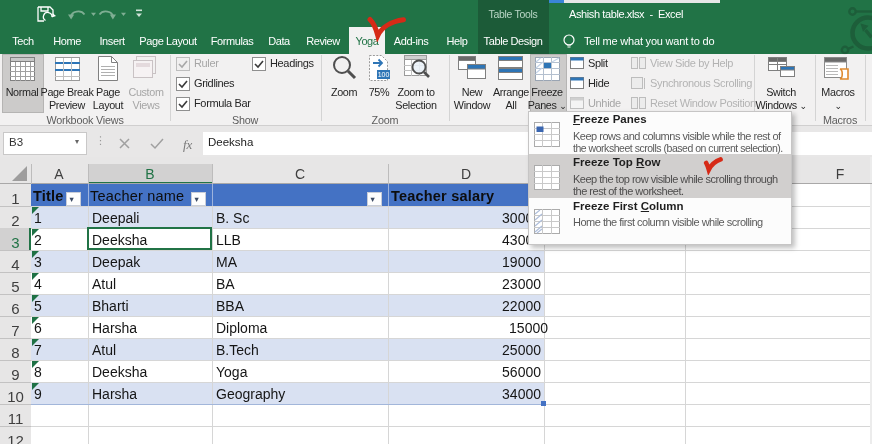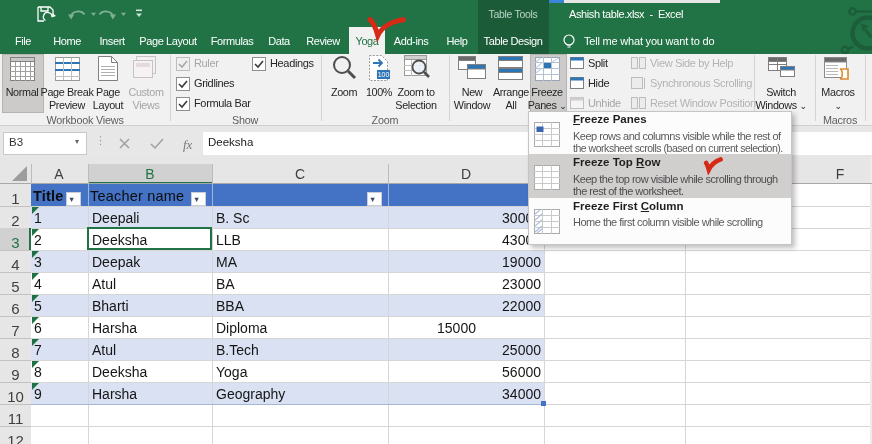--- a/index.html
+++ b/index.html
@@ -68,21 +68,21 @@
 </g>
 <g fill="#cfe3d8">
 <rect x="100" y="4.5" width="6" height="1.6"></rect>
 <path d="M100 8.5 l6 0 l-3 3.5 Z"></path>
 </g>
 </svg>
 
 <div class="abs" style="left:0;top:28px;width:872px;height:26px;background:#217346"></div>
 <div class="abs" style="left:478px;top:28px;width:71px;height:26px;background:#1c5b38"></div>
 <div class="abs" style="left:349px;top:27px;width:36px;height:27px;background:#f2f1f1"></div>
-<div class="tab" style="left:23px">File</div>
+<div class="tab" style="left:23px">Tech</div>
 <div class="tab" style="left:67px">Home</div>
 <div class="tab" style="left:112px">Insert</div>
 <div class="tab" style="left:168px">Page Layout</div>
 <div class="tab" style="left:232px">Formulas</div>
 <div class="tab" style="left:279px">Data</div>
 <div class="tab" style="left:323px">Review</div>
 <div class="tab" style="left:367px;color:#217346">Yoga</div>
 <div class="tab" style="left:411px">Add-ins</div>
 <div class="tab" style="left:457px">Help</div>
 <div class="tab" style="left:513px">Table Design</div>
@@ -168,21 +168,21 @@
 <circle cx="11" cy="10" r="8" fill="none" stroke="#4f4f4f" stroke-width="2"></circle>
 <path d="M17 16 L24 23" stroke="#4f4f4f" stroke-width="3"></path>
 </svg>
 <div class="blabel" style="left:344px;top:86px">Zoom</div>
 <svg class="abs" style="left:369px;top:55px" width="22" height="27">
 <path d="M0.5 0.5 h12 l6 6 v19 h-18 Z" fill="#fff" stroke="#9a9a9a" stroke-dasharray="2 1.4"></path>
 <path d="M4 8 h9 M9.5 4.5 l3.5 3.5 l-3.5 3.5" stroke="#2e75b6" stroke-width="1.8" fill="none"></path>
 <rect x="8" y="15" width="13" height="9" fill="#2e75b6"></rect>
 <text x="14.5" y="22" font-size="7" fill="#fff" text-anchor="middle" font-family="Liberation Sans">100</text>
 </svg>
-<div class="blabel" style="left:379px;top:86px">100%</div>
+<div class="blabel" style="left:379px;top:86px">75%</div>
 <svg class="abs" style="left:404px;top:55px" width="27" height="27">
 <rect x="0.5" y="0.5" width="22" height="20" fill="#fff" stroke="#9a9a9a"></rect>
 <rect x="0.5" y="0.5" width="22" height="4" fill="#d0d0d0" stroke="#9a9a9a"></rect>
 <g stroke="#c0c0c0">
         <path d="M0 10.5 h22 M0 15.5 h22 M7.5 5 v16 M15.5 5 v16"></path>
       </g>
 <circle cx="15" cy="12" r="6.5" fill="#eaf1f8" fill-opacity="0.85" stroke="#4f4f4f" stroke-width="1.8"></circle>
 <path d="M20 17 L25 22" stroke="#4f4f4f" stroke-width="2.6"></path>
 </svg>
 <div class="blabel" style="left:416px;top:86px">Zoom to<br>Selection</div>
@@ -360,20 +360,21 @@
 <div class="rownum" style="left:0;top:299.5px">6</div>
 <div class="rownum" style="left:0;top:321.5px">7</div>
 <div class="rownum" style="left:0;top:343.5px">8</div>
 <div class="rownum" style="left:0;top:365.5px">9</div>
 <div class="rownum" style="left:0;top:387.5px">10</div>
 <div class="rownum" style="left:0;top:409.5px">11</div>
 <div class="rownum" style="left:0;top:431.5px">12</div>
 
 <div class="celltxt" style="left:33px;top:188px;color:#0d0d0d;font-weight:bold;font-size:14.5px;letter-spacing:0.2px">Title</div>
 <div class="celltxt" style="left:90px;top:188px;color:#0d0d0d;font-weight:normal;font-size:14.5px;letter-spacing:0.2px">Teacher name</div>
+<div class="celltxt" style="left:391px;top:188px;color:#0d0d0d;font-weight:bold;font-size:14.5px;letter-spacing:0.2px">Teacher salary</div>
 
 <div class="abs" style="left:88px;top:184px;width:1px;height:22px;background:#9db3dd"></div>
 <div class="abs" style="left:212px;top:184px;width:1px;height:22px;background:#9db3dd"></div>
 <div class="abs" style="left:388px;top:184px;width:1px;height:22px;background:#9db3dd"></div>
 
 <div id="filters">
       <div class="abs" style="left:66px;top:191.5px;width:15px;height:14px;background:#fdfdfd;border:1px solid #c8cdd8;box-sizing:border-box"></div>
       <div class="abs" style="left:69.5px;top:193.5px;font-size:8.5px;color:#3b4a63">▾</div>
       <div class="abs" style="left:191px;top:191.5px;width:15px;height:14px;background:#fdfdfd;border:1px solid #c8cdd8;box-sizing:border-box"></div>
       <div class="abs" style="left:194.5px;top:193.5px;font-size:8.5px;color:#3b4a63">▾</div>
@@ -398,21 +399,21 @@
       <div class="celltxt" style="left:92px;top:275.5px">Atul</div>
       <div class="celltxt" style="left:216px;top:275.5px">BA</div>
       <div class="celltxt" style="left:388px;top:275.5px;width:153px;text-align:right">23000</div>
       <div class="celltxt" style="left:34px;top:297.5px">5</div>
       <div class="celltxt" style="left:92px;top:297.5px">Bharti</div>
       <div class="celltxt" style="left:216px;top:297.5px">BBA</div>
       <div class="celltxt" style="left:388px;top:297.5px;width:153px;text-align:right">22000</div>
       <div class="celltxt" style="left:34px;top:319.5px">6</div>
       <div class="celltxt" style="left:92px;top:319.5px">Harsha</div>
       <div class="celltxt" style="left:216px;top:319.5px">Diploma</div>
-      <div class="celltxt" style="left:380px;top:319.5px;width:153px;text-align:center">15000</div>
+      <div class="celltxt" style="left:395px;top:319.5px;width:153px;text-align:right">15000</div>
       <div class="celltxt" style="left:34px;top:341.5px">7</div>
       <div class="celltxt" style="left:92px;top:341.5px">Atul</div>
       <div class="celltxt" style="left:216px;top:341.5px">B.Tech</div>
       <div class="celltxt" style="left:388px;top:341.5px;width:153px;text-align:right">25000</div>
       <div class="celltxt" style="left:34px;top:363.5px">8</div>
       <div class="celltxt" style="left:92px;top:363.5px">Deeksha</div>
       <div class="celltxt" style="left:216px;top:363.5px">Yoga</div>
       <div class="celltxt" style="left:388px;top:363.5px;width:153px;text-align:right">56000</div>
       <div class="celltxt" style="left:34px;top:385.5px">9</div>
       <div class="celltxt" style="left:92px;top:385.5px">Harsha</div>

